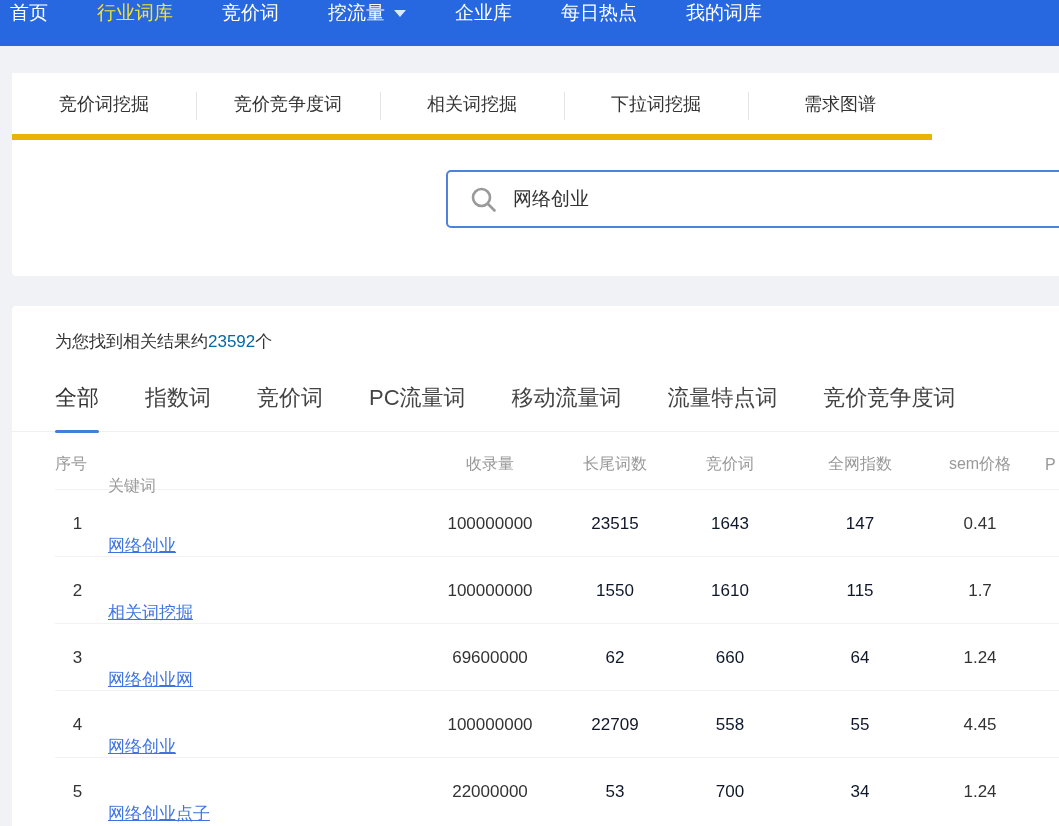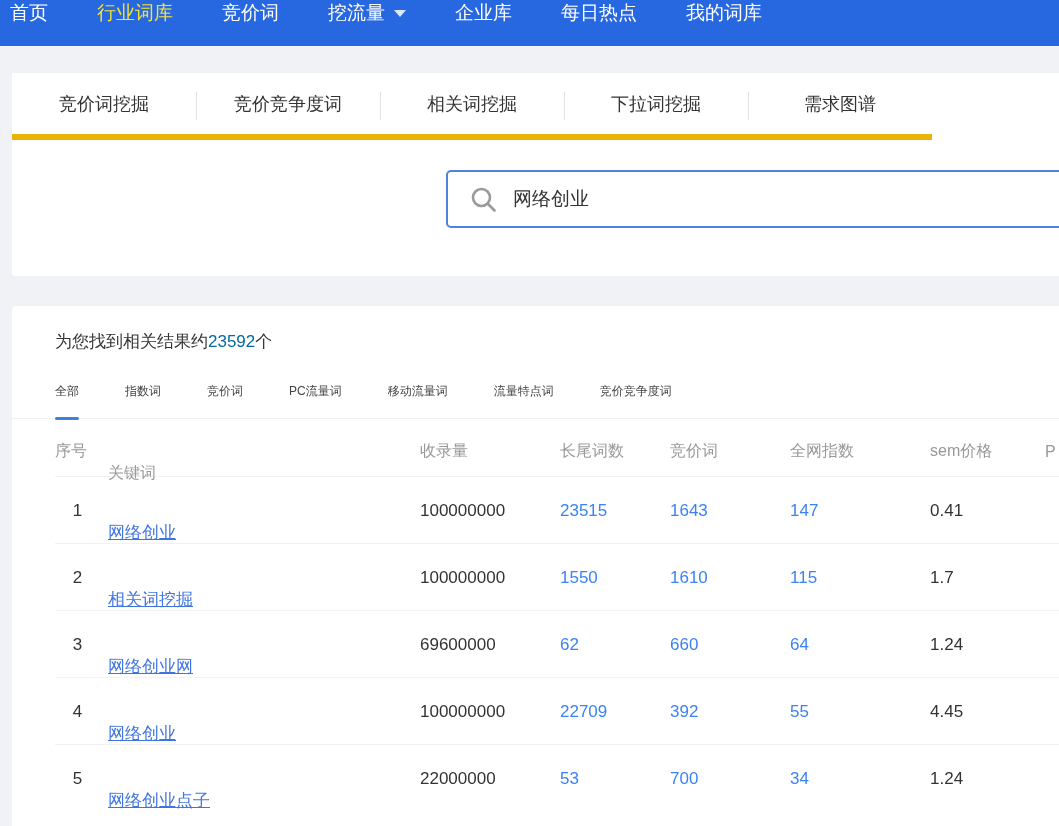--- a/index.html
+++ b/index.html
@@ -108,21 +108,21 @@
   }
   .results-line .blue { color: #0369a1; text-align: center; }
 
   .filter-tabs {
     display: flex;
     padding: 30px 0 0 43px;
     border-bottom: 1px solid #f0f0f0;
     margin-right: 0;
   }
   .ftab {
-    font-size: 12px;
+    font-size: 22px;
     color: #444;
     margin-right: 46px;
     padding-bottom: 18px;
     position: relative;
     cursor: pointer;
     white-space: nowrap;
   }
   .ftab.active { color: #333; }
   .ftab.active::after {
     content: "";
@@ -135,31 +135,31 @@
 
   
   .ktable { padding-left: 43px; }
   .thead, .trow {
     display: grid;
     grid-template-columns: 45px 320px 140px 110px 120px 140px 100px 90px;
     align-items: center;
   }
   .thead { height: 57px; color: #999; font-size: 16px; }
   .trow { height: 67px; border-top: 1px solid #f2f2f2; font-size: 17px; }
-  .cell { }
+  .cell { text-align: center; }
   .cell.kw { text-align: left; padding-left: 8px; margin-top: 44px; }
   .cell.seq { text-align: center; }
   .thead .cell.seq { text-align: left; }
   .thead .cell.last { text-align: left; padding-left: 15px; }
   .kw-link {
     color: #3f74e0;
     text-decoration: underline;
     cursor: pointer;
   }
-  .num-link { color: #3b82f6; cursor: pointer; }
+  .num-link { color: #0f172a; cursor: pointer; }
 </style>
 </head>
 <body>
 
 <div class="navbar">
   <div class="nav-item">
     <span>首页</span>
   </div>
   <div class="nav-item active">
     <span>行业词库</span>
@@ -260,21 +260,21 @@
       <div class="cell"><span class="num-link">64</span></div>
       <div class="cell">1.24</div>
       <div class="cell last"></div>
     </div>
 
     <div class="trow">
       <div class="cell seq">4</div>
       <div class="cell kw"><span class="kw-link">网络创业</span></div>
       <div class="cell">100000000</div>
       <div class="cell"><span class="num-link">22709</span></div>
-      <div class="cell"><span class="num-link">392</span></div>
+      <div class="cell"><span class="num-link">558</span></div>
       <div class="cell"><span class="num-link">55</span></div>
       <div class="cell">4.45</div>
       <div class="cell last"></div>
     </div>
 
     <div class="trow">
       <div class="cell seq">5</div>
       <div class="cell kw"><span class="kw-link">网络创业点子</span></div>
       <div class="cell">22000000</div>
       <div class="cell"><span class="num-link">53</span></div>

